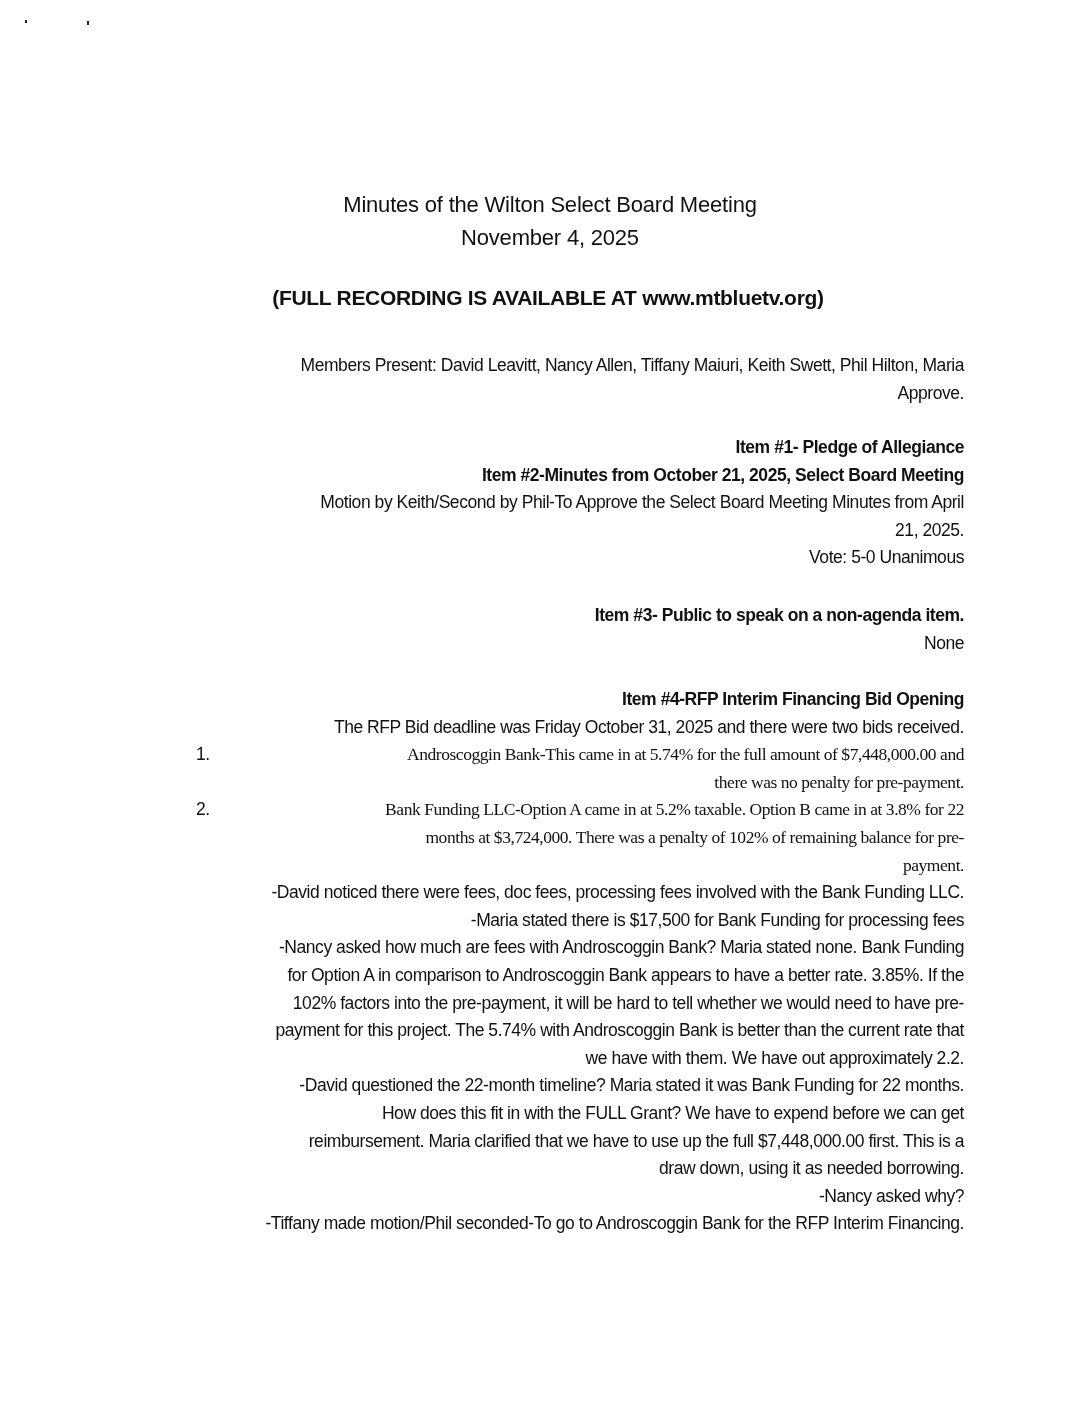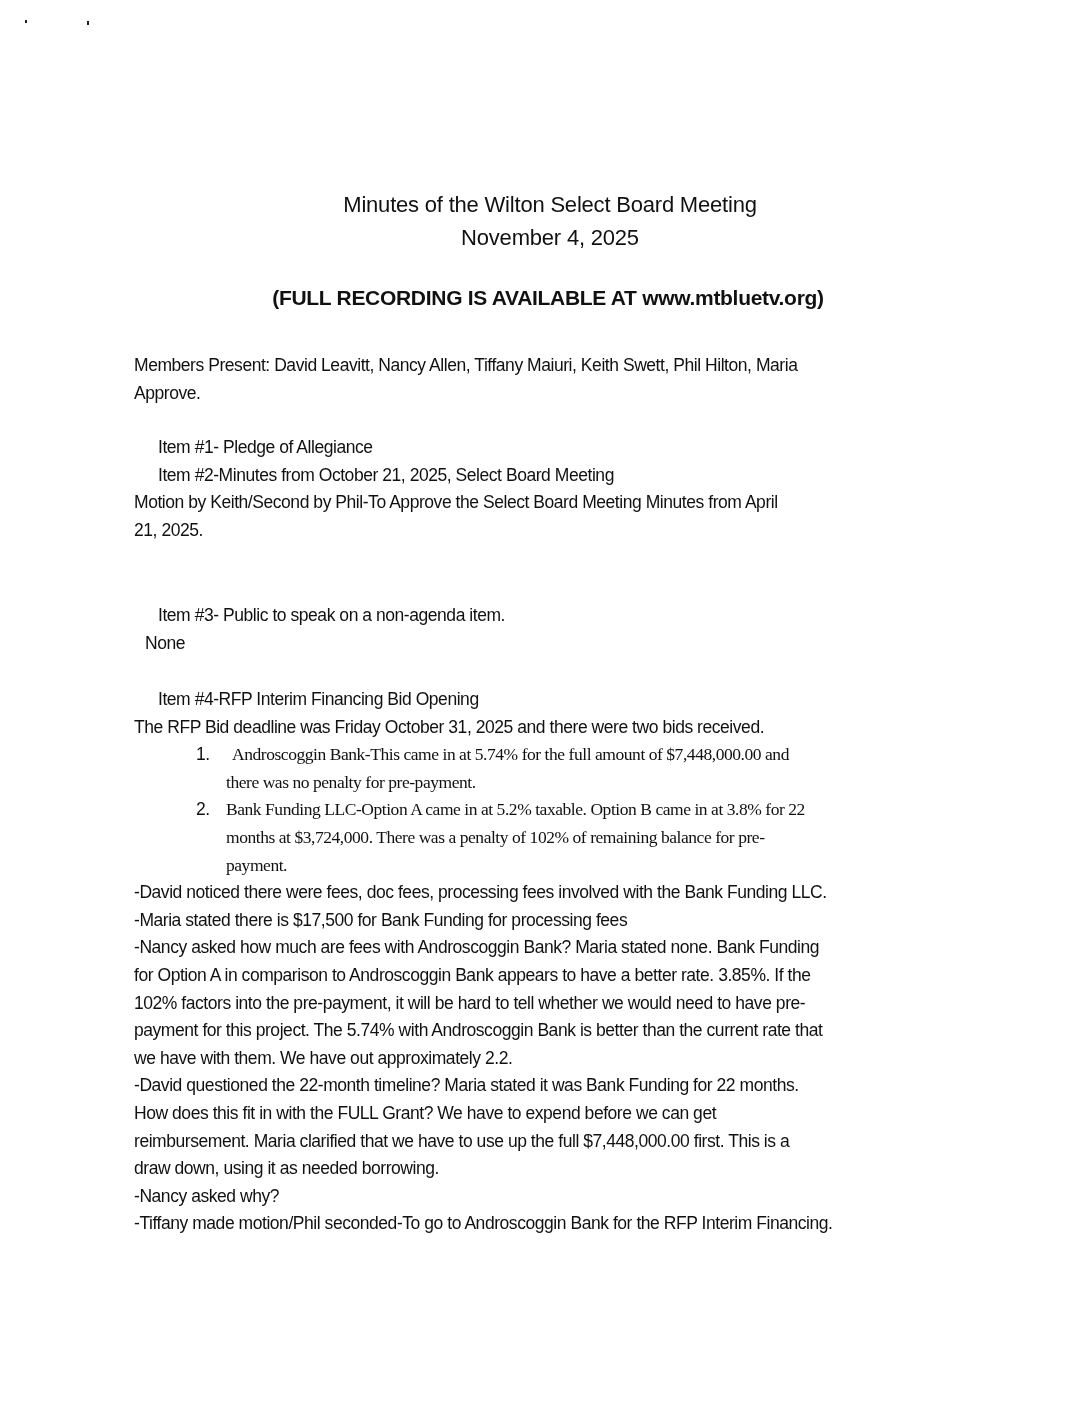--- a/index.html
+++ b/index.html
@@ -44,23 +44,24 @@
       font-weight: bold;
       letter-spacing: -0.3px;
     }
     .body-text {
       position: absolute;
       left: 134px;
       width: 830px;
       font-size: 17.5px;
       line-height: 27.6px;
       letter-spacing: -0.45px;
+      text-align: right;
     }
     .line { display: block; white-space: nowrap; }
-    .bold { font-weight: normal; margin-left: 24px; }
+    .bold { font-weight: bold; margin-left: 24px; }
     .indent-none { padding-left: 4px; margin-left: 7px; }
 
     .members { top: 352px; }
     .item1 { top: 434px; }
     .item3 { top: 602px; }
     .item4 { top: 686px; }
 
     .list-item {
       position: relative;
       padding-left: 92px;
@@ -88,20 +89,21 @@
 <div class="body-text members">
   <span class="line">Members Present:  David Leavitt, Nancy Allen, Tiffany Maiuri, Keith Swett, Phil Hilton, Maria</span>
   <span class="line">Approve.</span>
 </div>
 
 <div class="body-text item1">
   <span class="line bold">Item #1- Pledge of Allegiance</span>
   <span class="line bold">Item #2-Minutes from October 21, 2025, Select Board Meeting</span>
   <span class="line">Motion by Keith/Second by Phil-To Approve the Select Board Meeting Minutes from April</span>
   <span class="line">21, 2025.</span>
+  <span class="line">Vote: 5-0   Unanimous</span>
 </div>
 
 <div class="body-text item3">
   <span class="line bold">Item #3- Public to speak on a non-agenda item.</span>
   <span class="line indent-none">None</span>
 </div>
 
 <div class="body-text item4">
   <span class="line bold">Item #4-RFP Interim Financing Bid Opening</span>
   <span class="line">The RFP Bid deadline was Friday October 31, 2025 and there were two bids received.</span>

